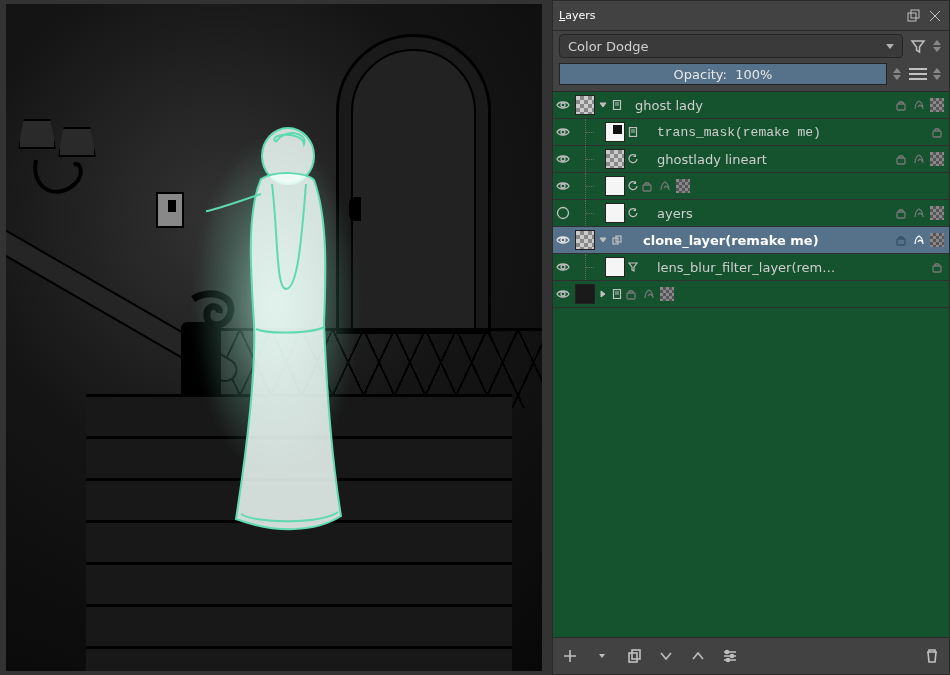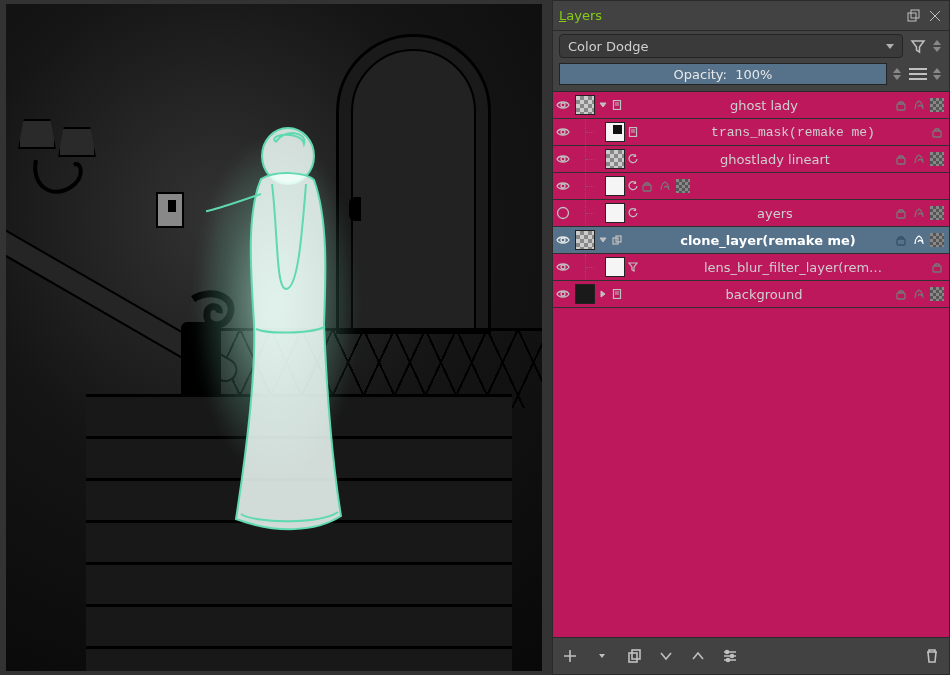--- a/index.html
+++ b/index.html
@@ -45,22 +45,22 @@
   .titlebar {
     height: 30px;
     display: flex;
     align-items: center;
     padding: 0 6px;
     border-bottom: 1px solid #2a2a2a;
     gap: 6px;
   }
   .titlebar-title {
     flex: 1;
-    font-size: 13px;
-    color: #84cc16;
+    font-size: 11px;
+    color: #ffffff;
   }
   .titlebar-title u { text-decoration: underline; }
   .titlebar-btn {
     width: 16px;
     height: 16px;
     display: flex;
     align-items: center;
     justify-content: center;
     cursor: pointer;
     color: #c0c0c0;
@@ -141,25 +141,24 @@
   .spin-arrows .dn { border-top: 5px solid #888; }
   .hamburger {
     width: 18px; height: 18px;
     display: flex; flex-direction: column; justify-content: center; gap: 3px;
     cursor: pointer;
   }
   .hamburger span { height: 2px; background: #c0c0c0; }
 
   .layer-list {
     flex: 1;
-    background: #be185d;
+    background: #14532d;
     border-top: 1px solid #2a2a2a;
     border-bottom: 1px solid #2a2a2a;
     overflow: auto;
-    text-align: center;
   }
   .layer-row {
     height: 27px;
     display: flex;
     align-items: center;
     border-bottom: 1px solid #303030;
     position: relative;
   }
   .layer-row.selected {
     background: #55728a;
@@ -717,21 +716,20 @@
               <path d="M2 1 L6 4 L2 7 Z"></path>
             </svg>
           </span>
           <span class="decor-stack">
             <svg viewBox="0 0 10 10">
               <rect x="1.5" y="0.5" width="7" height="9"></rect>
               <path d="M3 3 L7 3 M3 5 L7 5"></path>
             </svg>
           </span>
         </div>
-        <div class="layer-name">background</div>
         <div class="right-icons">
           <span class="ricon">
             <svg viewBox="0 0 14 14">
               <rect x="3" y="6" width="8" height="6" rx="1"></rect>
               <path d="M4.5 6 C4.5 3 9.5 3 9.5 6"></path>
             </svg>
           </span>
           <span class="ricon">
             <svg viewBox="0 0 14 14">
               <path d="M3 11 C3 5 7 3 7 3 C7 3 11 5 11 11 M6 9 C8 5 10 9 10 9" fill="none"></path>

